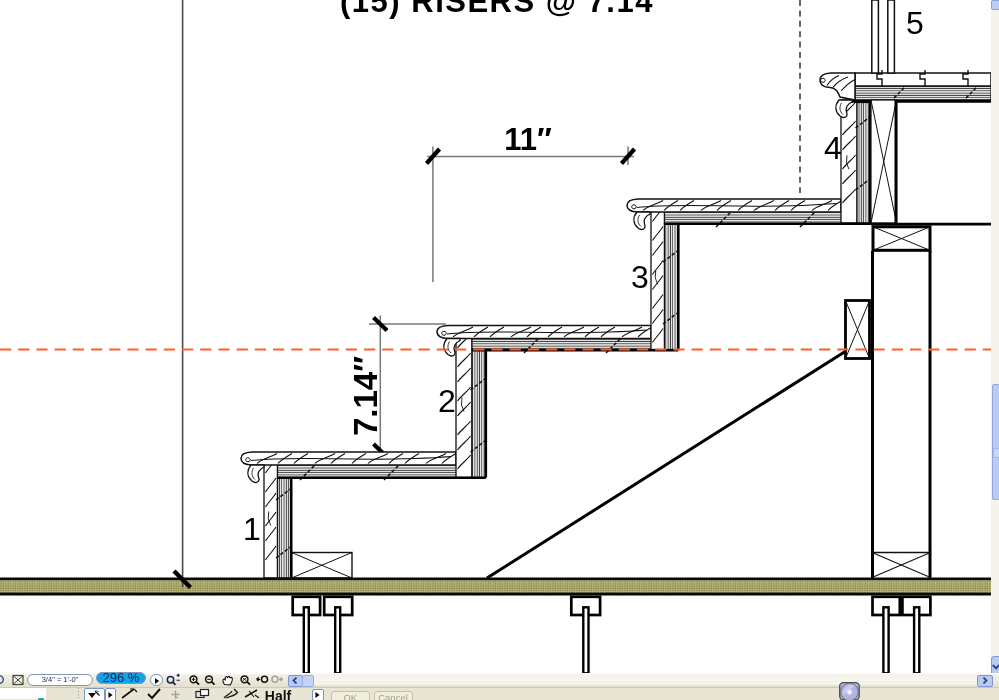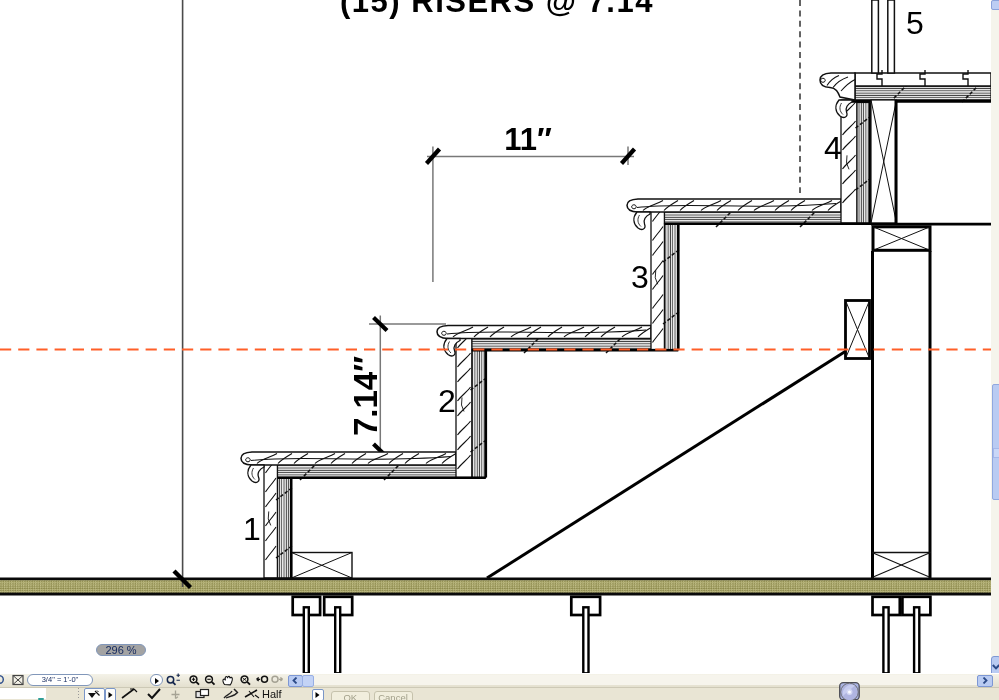--- a/index.html
+++ b/index.html
@@ -457,21 +457,21 @@
       </g>
 
 <g>
         <circle cx="275" cy="7.3" r="3" fill="none" stroke="#a5a294" stroke-width="1.5"></circle>
         <path d="M279,7.3 h3.6 m0,0 l-2.2,-1.8 m2.2,1.8 l-2.2,1.8" stroke="#a5a294" stroke-width="1.3" fill="none"></path>
       </g>
 </svg>
 
 <div style="position:absolute;left:27px;top:674px;width:64px;height:9.5px;background:#fff;border:1.6px solid #8197ba;border-radius:7px;color:#14295e;font-size:7.5px;text-align:center;line-height:10px;">3/4" = 1'-0"</div>
 
-<div style="position:absolute;left:96px;top:644px;width:48px;height:9.5px;background:#a3a3a3;border:1.6px solid #8197ba;border-radius:7px;color:#14295e;font-size:11px;text-align:center;line-height:10px;">296 %</div>
+<div style="position:absolute;left:96px;top:672px;width:48px;height:9.5px;background:#0ea5e9;border:1.6px solid #8197ba;border-radius:7px;color:#14295e;font-size:13px;text-align:center;line-height:10px;">296 %</div>
 
 <div style="position:absolute;left:150px;top:674px;width:11px;height:10px;background:#fff;border:1.6px solid #8197ba;border-radius:6px;"></div>
 <svg width="6" height="6" viewBox="0 0 6 6" style="position:absolute;left:154px;top:678px;">
       <path d="M1,0 L5,3 L1,6 Z" fill="#000"></path>
     </svg>
 
 <div style="position:absolute;left:0;top:686.5px;width:999px;height:13.5px;background:#e9e5d4;border-top:1px solid #cdc9b6;"></div>
 
 <div style="position:absolute;left:0;top:688px;width:46px;height:10.5px;background:#fff;"></div>
 
@@ -513,21 +513,21 @@
 <svg width="20" height="13" viewBox="0 0 20 13" style="position:absolute;left:221px;top:687px;">
       <path d="M3,11 C6,7 9,8 11,4 m-6,7 c4,-2 8,-1 12,-6" stroke="#222" stroke-width="1.3" fill="none"></path>
       <path d="M13,2 l3,3" stroke="#222" stroke-width="1.6"></path>
     </svg>
 
 <svg width="18" height="13" viewBox="0 0 18 13" style="position:absolute;left:243px;top:687px;">
       <path d="M2,10 L14,3" stroke="#111" stroke-width="1.6"></path>
       <path d="M6,4 l5,6 M12,8 l4,3" stroke="#111" stroke-width="1.1"></path>
     </svg>
 
-<div style="position:absolute;left:262px;top:688px;width:32px;height:11px;color:#111;font-size:11px;font-weight:normal;">Half</div>
+<div style="position:absolute;left:262px;top:688px;width:32px;height:11px;color:#111;font-size:14px;font-weight:bold;text-align:center;">Half</div>
 
 <div style="position:absolute;left:312px;top:688.5px;width:10px;height:10px;background:#fff;border:1.4px solid #7a96c8;border-radius:2px;"></div>
 <svg width="5" height="6" viewBox="0 0 5 6" style="position:absolute;left:315px;top:691.5px;">
       <path d="M0.5,0 L4.5,3 L0.5,6 Z" fill="#000"></path>
     </svg>
 
 <div style="position:absolute;left:331px;top:691px;width:36.5px;height:12px;background:#f1eedd;border:1.4px solid #c6c2ac;border-radius:3px;color:#a3a18b;font-size:9.5px;text-align:center;line-height:12px;">OK</div>
 
 <div style="position:absolute;left:373.5px;top:691px;width:37px;height:12px;background:#f1eedd;border:1.4px solid #c6c2ac;border-radius:3px;color:#a3a18b;font-size:9.5px;text-align:center;line-height:12px;">Cancel</div>
 

